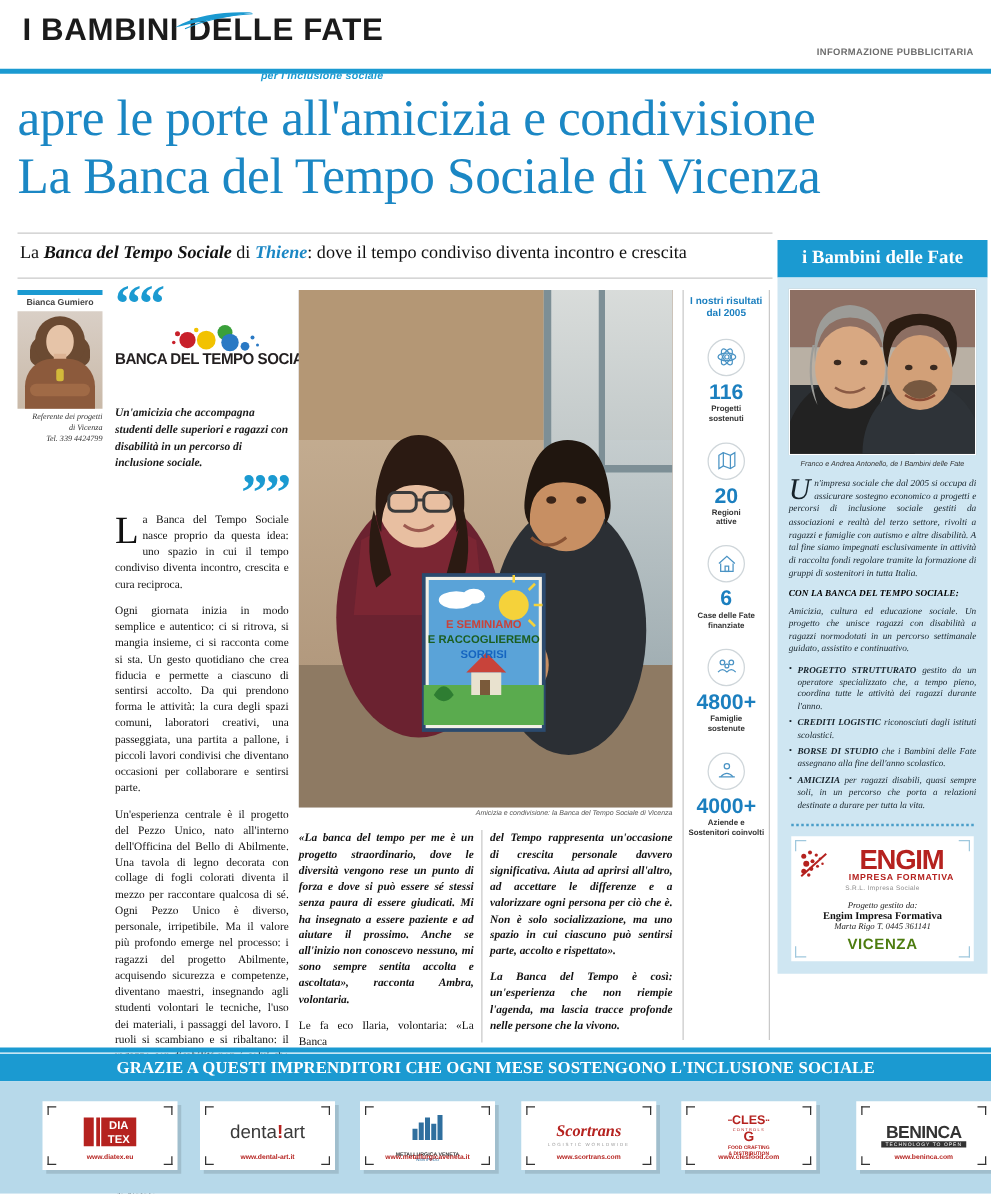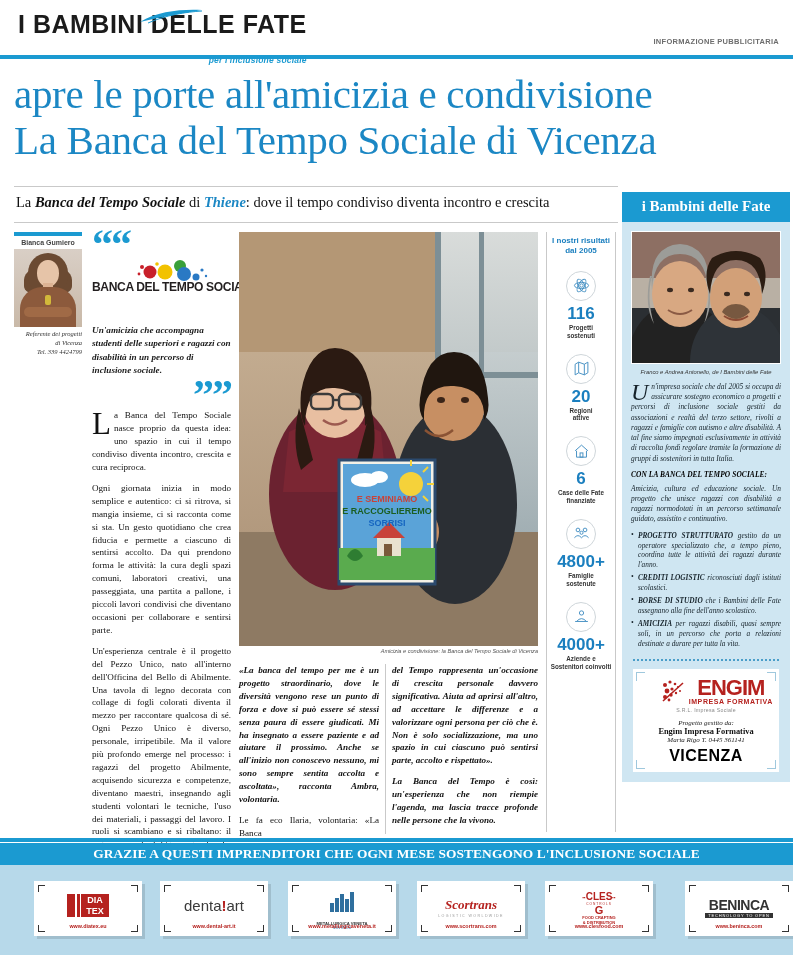--- a/index.html
+++ b/index.html
@@ -215,22 +215,22 @@
     color:#b5221f; letter-spacing:.6px; margin-top:-1px;
   }
   .engim-sub2 {
     font-family:"Liberation Sans", sans-serif; font-size:5.2px;
     color:#8a8a8a; margin-top:2px; letter-spacing:.3px;
   }
   .engim-l1 { font-family:"Liberation Serif",serif; font-style:italic; font-size:7px; color:#222; margin-top:6px; }
   .engim-l2 { font-family:"Liberation Serif",serif; font-weight:700; font-size:8.4px; color:#111; }
   .engim-l3 { font-family:"Liberation Serif",serif; font-style:italic; font-size:7px; color:#222; }
   .engim-city {
-    font-family:"Liberation Sans", sans-serif; font-weight:700; font-size:16px;
-    color:#000000; margin-top:3px; letter-spacing:.5px;
+    font-family:"Liberation Sans", sans-serif; font-weight:700; font-size:12px;
+    color:#4d7c0f; margin-top:3px; letter-spacing:.5px;
   }
 
   
   .banner {
     position:absolute; left:0; top:843px; width:793px; height:22px;
     background:#1b9ad1; color:#fff; text-align:center;
     font-family:"Liberation Serif", serif; font-weight:700; font-size:13.4px;
     line-height:22px; letter-spacing:.1px;
   }
   .banner .red { color:#ffffff; }
@@ -566,21 +566,21 @@
         <li><b>BORSE DI STUDIO</b><span> che i Bambini delle Fate assegnano alla fine dell'anno scolastico.</span></li>
         <li><b>AMICIZIA</b><span> per ragazzi disabili, quasi sempre soli, in un percorso che porta a relazioni destinate a durare per tutta la vita.</span></li>
       </ul>
       <div class="dash-rule"></div>
 
       <div class="engim-card">
         <span class="corner c-tl"></span>
           <span class="corner c-tr"></span>
         <span class="corner c-bl"></span>
           <span class="corner c-br"></span>
-        <div style="display:flex;align-items:center;justify-content:flex-end;gap:2px;">
+        <div style="display:flex;align-items:center;justify-content:flex-start;gap:14px;">
           <svg width="26" height="24" viewBox="0 0 26 24">
             <g fill="#b5221f">
               <circle cx="4" cy="6" r="2"></circle>
                 <circle cx="9" cy="3" r="1.6"></circle>
                 <circle cx="14" cy="5" r="1.3"></circle>
               <circle cx="6" cy="12" r="2.4"></circle>
                 <circle cx="11" cy="10" r="1.6"></circle>
                 <circle cx="17" cy="8" r="1.1"></circle>
               <circle cx="4" cy="18" r="2"></circle>
                 <circle cx="10" cy="16" r="1.7"></circle>

